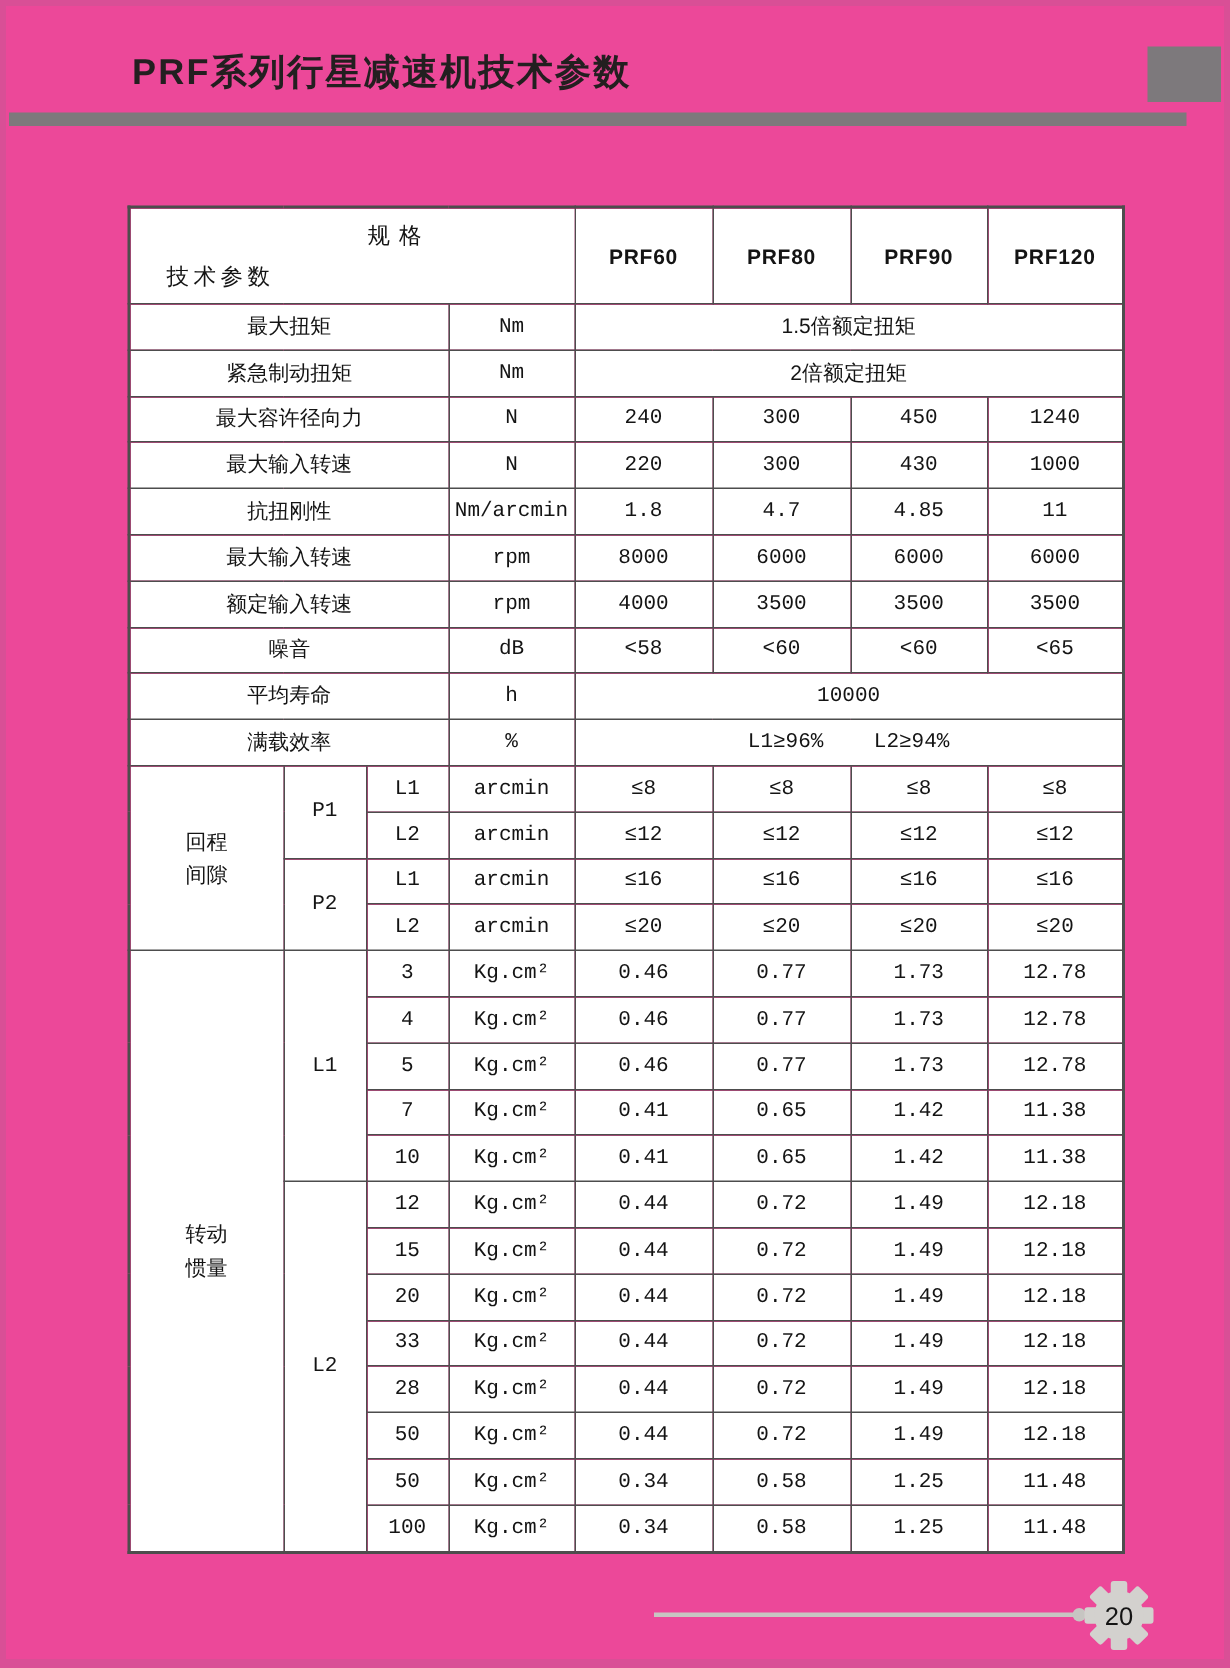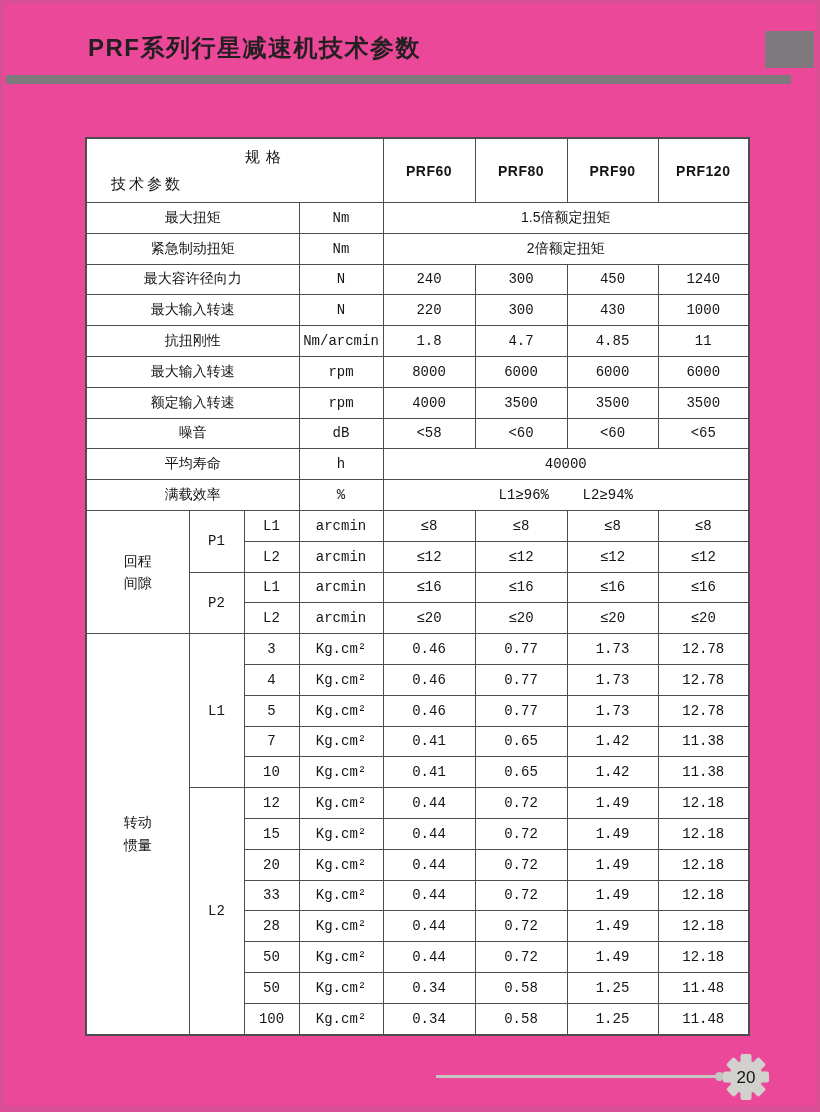--- a/index.html
+++ b/index.html
@@ -132,21 +132,21 @@
           <td class="cn" colspan="3">噪音</td>
           <td class="unit">dB</td>
           <td class="val">&lt;58</td>
           <td class="val">&lt;60</td>
           <td class="val">&lt;60</td>
           <td class="val">&lt;65</td>
         </tr>
         <tr>
           <td class="cn g" colspan="3">平均寿命</td>
           <td class="unit g">h</td>
-          <td class="pre g" colspan="4">40000</td>
+          <td class="pre g" colspan="4">10000</td>
         </tr>
         <tr>
           <td class="cn" colspan="3">满载效率</td>
           <td class="unit">%</td>
           <td class="pre" colspan="4">L1≥96%    L2≥94%</td>
         </tr>
         <tr>
           <td class="cn group" rowspan="4"><span>回程间隙</span></td>
           <td class="" rowspan="2">P1</td>
           <td class=" g">L1</td>

